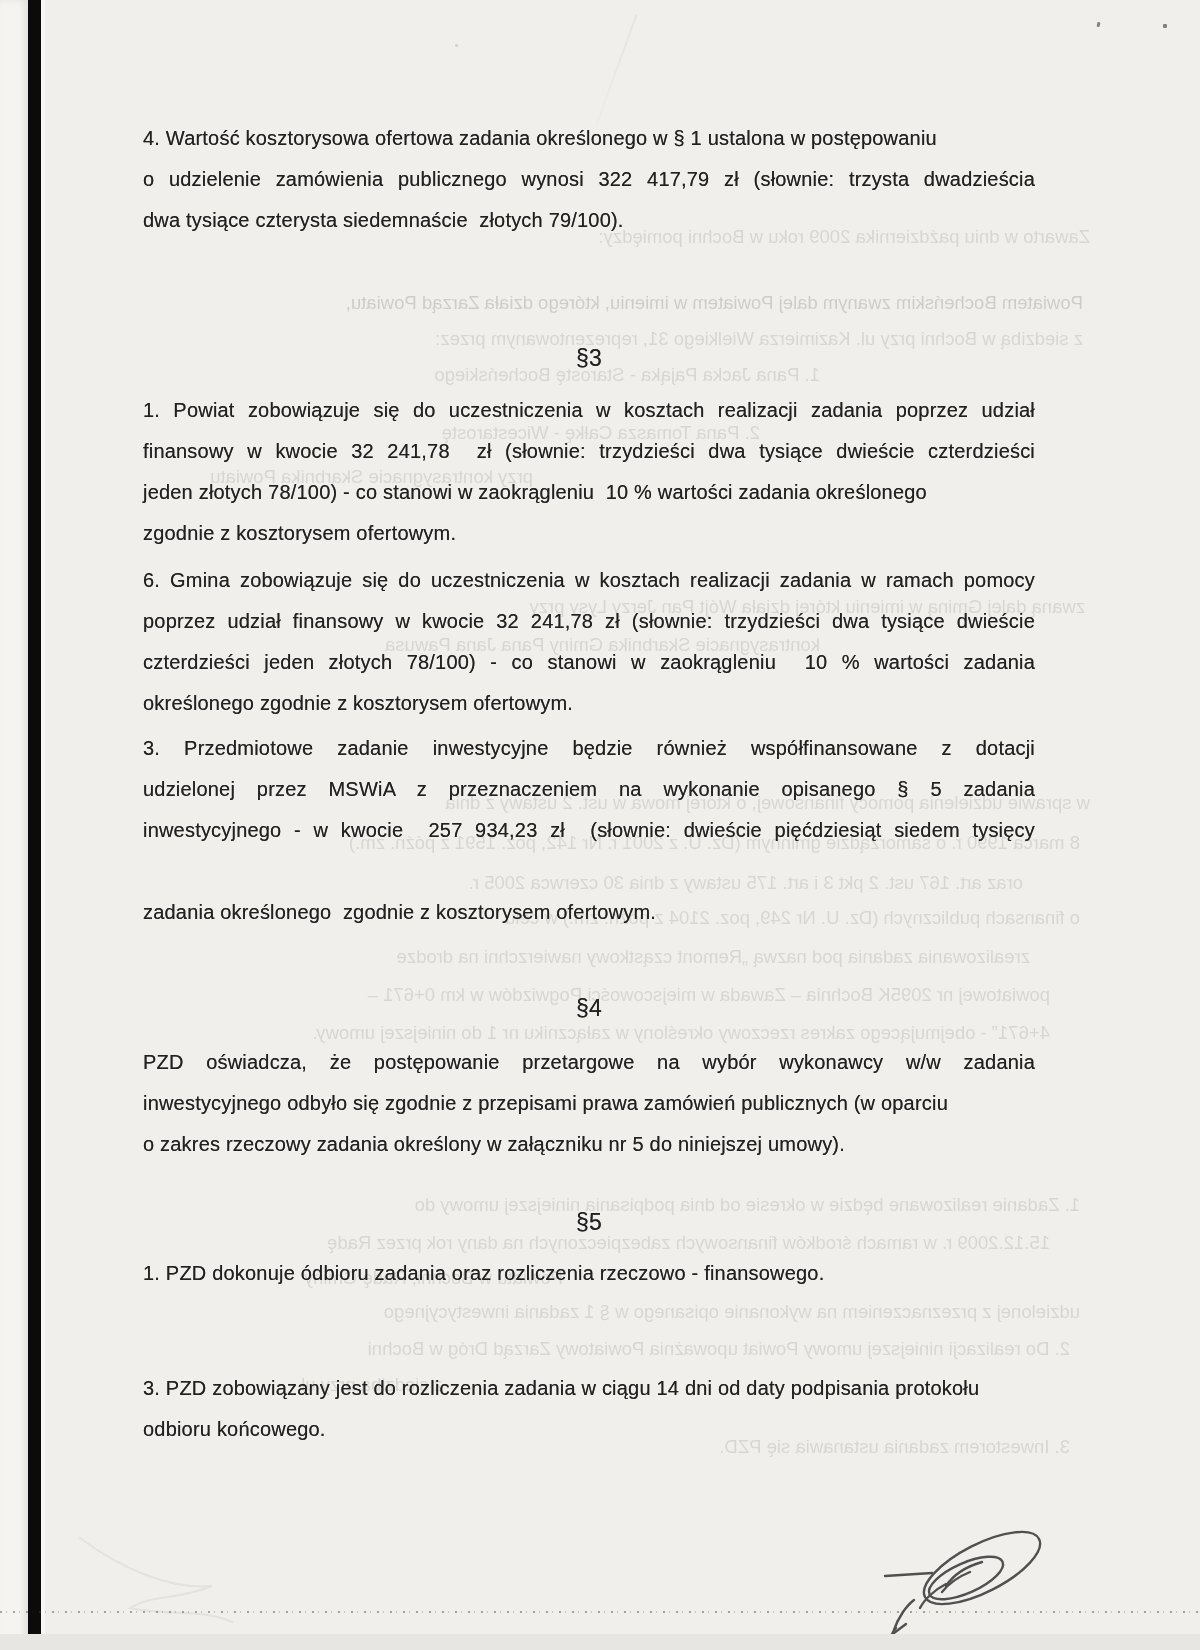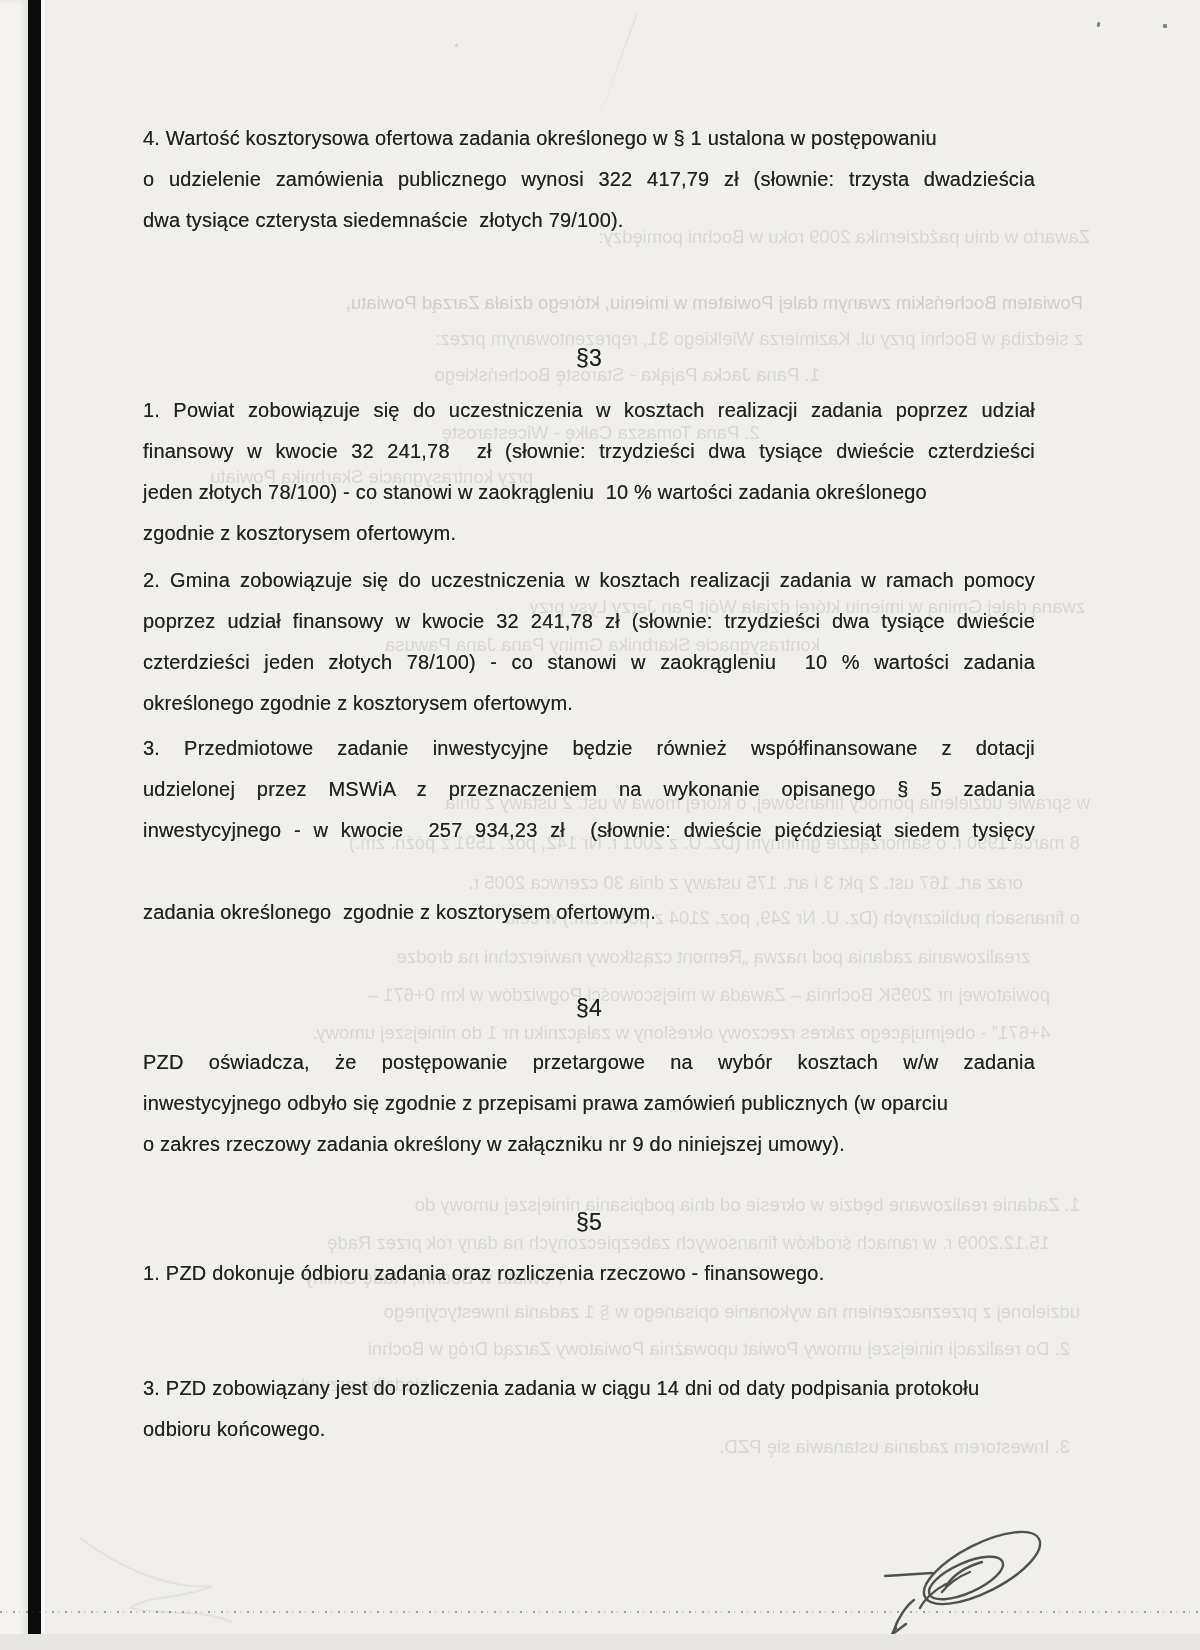--- a/index.html
+++ b/index.html
@@ -114,34 +114,34 @@
   <div class="line" style="top:200px">dwa tysiące czterysta siedemnaście&nbsp; złotych 79/100).</div>
 
 
   <div class="line heading" style="top:336px">§3</div>
 
   <div class="line j" style="top:390px">1. Powiat zobowiązuje się do uczestniczenia w kosztach realizacji zadania poprzez udział</div>
   <div class="line j" style="top:431px">finansowy w kwocie 32&nbsp;241,78&nbsp; zł (słownie: trzydzieści dwa tysiące dwieście czterdzieści</div>
   <div class="line" style="top:472px">jeden złotych 78/100) - co stanowi w zaokrągleniu&nbsp; 10 % wartości zadania określonego</div>
   <div class="line" style="top:513px">zgodnie z kosztorysem ofertowym.</div>
 
-  <div class="line j" style="top:560px">2. Gmina zobowiązuje się do uczestniczenia w kosztach realizacji zadania w ramach pomocy</div>
+  <div class="line j" style="top:560px">6. Gmina zobowiązuje się do uczestniczenia w kosztach realizacji zadania w ramach pomocy</div>
   <div class="line j" style="top:601px">poprzez udział finansowy w kwocie 32&nbsp;241,78 zł (słownie: trzydzieści dwa tysiące dwieście</div>
   <div class="line j" style="top:642px">czterdzieści jeden złotych 78/100) - co stanowi w zaokrągleniu&nbsp; 10 % wartości zadania</div>
   <div class="line" style="top:683px">określonego zgodnie z kosztorysem ofertowym.</div>
 
   <div class="line j" style="top:728px">3. Przedmiotowe zadanie inwestycyjne będzie również współfinansowane z dotacji</div>
   <div class="line j" style="top:769px">udzielonej przez MSWiA z przeznaczeniem na wykonanie opisanego § 5 zadania</div>
   <div class="line j" style="top:810px">inwestycyjnego - w kwocie&nbsp; 257&nbsp;934,23 zł&nbsp; (słownie: dwieście pięćdziesiąt siedem tysięcy</div>
   <div class="line" style="top:892px">zadania określonego&nbsp; zgodnie z kosztorysem ofertowym.</div>
 
   <div class="line heading" style="top:986px">§4</div>
-  <div class="line j" style="top:1042px">PZD oświadcza, że postępowanie przetargowe na wybór kosztach w/w zadania</div>
+  <div class="line j" style="top:1042px">PZD oświadcza, że postępowanie przetargowe na wybór wykonawcy w/w zadania</div>
   <div class="line" style="top:1083px">inwestycyjnego odbyło się zgodnie z przepisami prawa zamówień publicznych (w oparciu</div>
-  <div class="line" style="top:1124px">o zakres rzeczowy zadania określony w załączniku nr 9 do niniejszej umowy).</div>
+  <div class="line" style="top:1124px">o zakres rzeczowy zadania określony w załączniku nr 5 do niniejszej umowy).</div>
 
   <div class="line heading" style="top:1200px">§5</div>
   <div class="line" style="top:1253px">1. PZD dokonuje ódbioru zadania oraz rozliczenia rzeczowo - finansowego.</div>
   <div class="line" style="top:1368px">3. PZD zobowiązany jest do rozliczenia zadania w ciągu 14 dni od daty podpisania protokołu</div>
   <div class="line" style="top:1409px">odbioru końcowego.</div>
 
   <svg class="pencil" viewBox="0 0 240 110">
     <path d="M 20 10 C 60 40 110 62 152 58 C 120 72 92 66 70 80 C 102 88 142 80 172 94" fill="none" stroke="#777770" stroke-width="2" stroke-linecap="round"></path>
   </svg>
 

